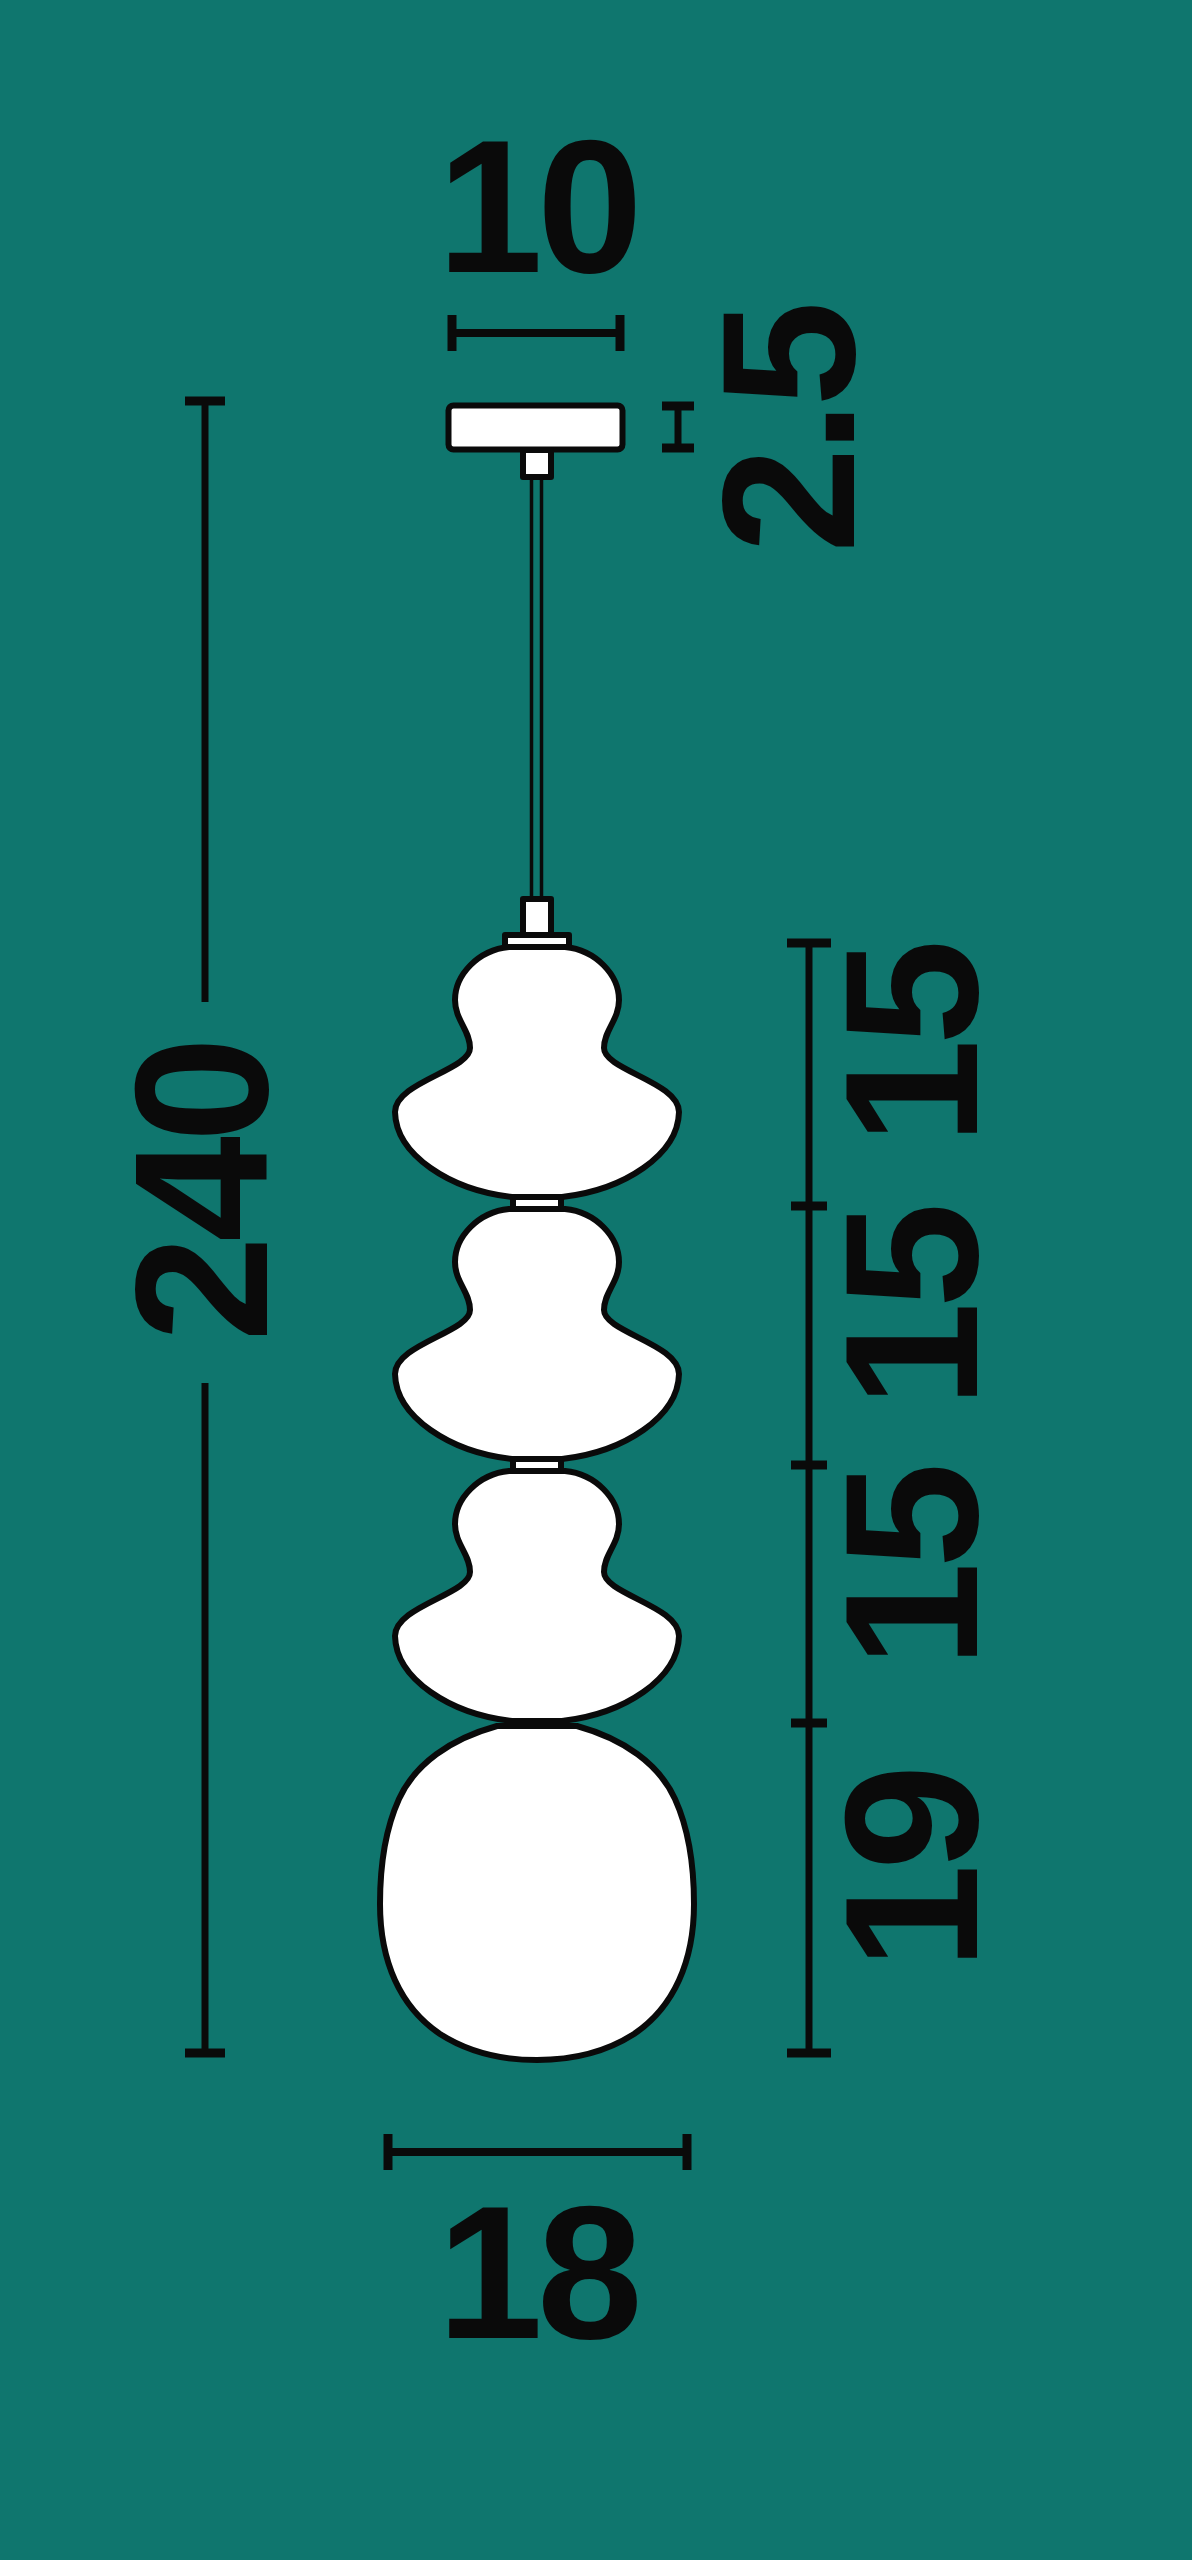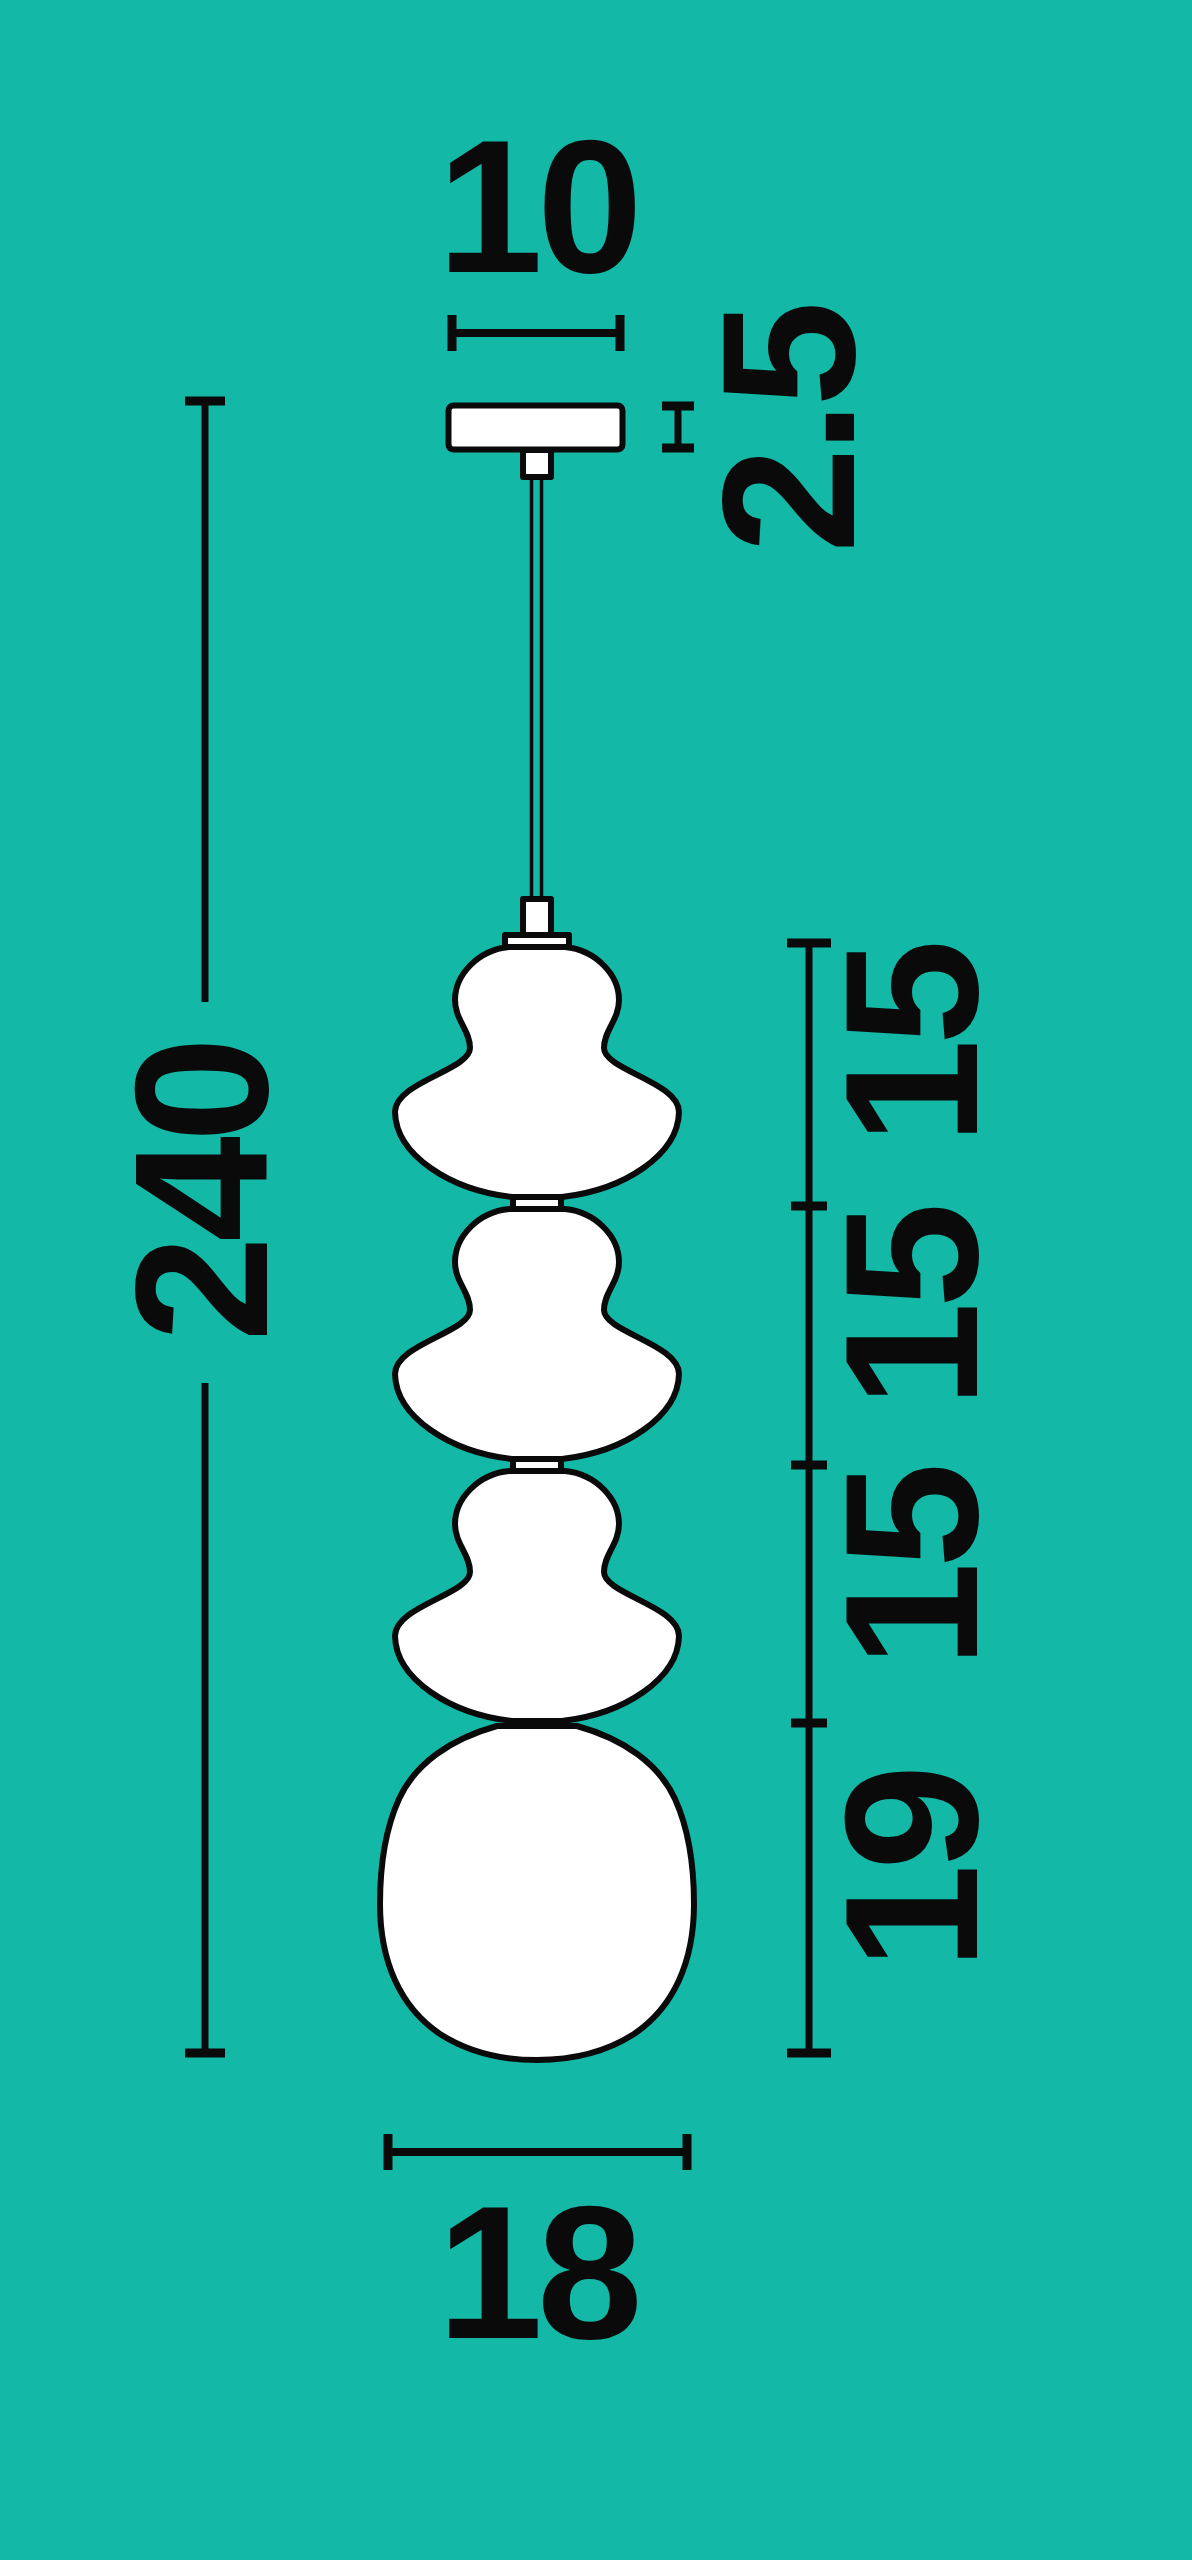--- a/index.html
+++ b/index.html
@@ -7,21 +7,21 @@
     padding: 0;
     width: 1192px;
     height: 2560px;
     background: #ffffff;
     font-family: "Liberation Sans", sans-serif;
   }
   #stage {
     position: relative;
     width: 1192px;
     height: 2560px;
-    background: #14b8a6;
+    background: #0f766e;
     overflow: hidden;
   }
   svg { display: block; }
   .dim-text {
     font-family: "Liberation Sans", sans-serif;
     font-weight: 700;
     font-size: 190px;
     letter-spacing: -6px;
     fill: #0a0a0a;
   }

